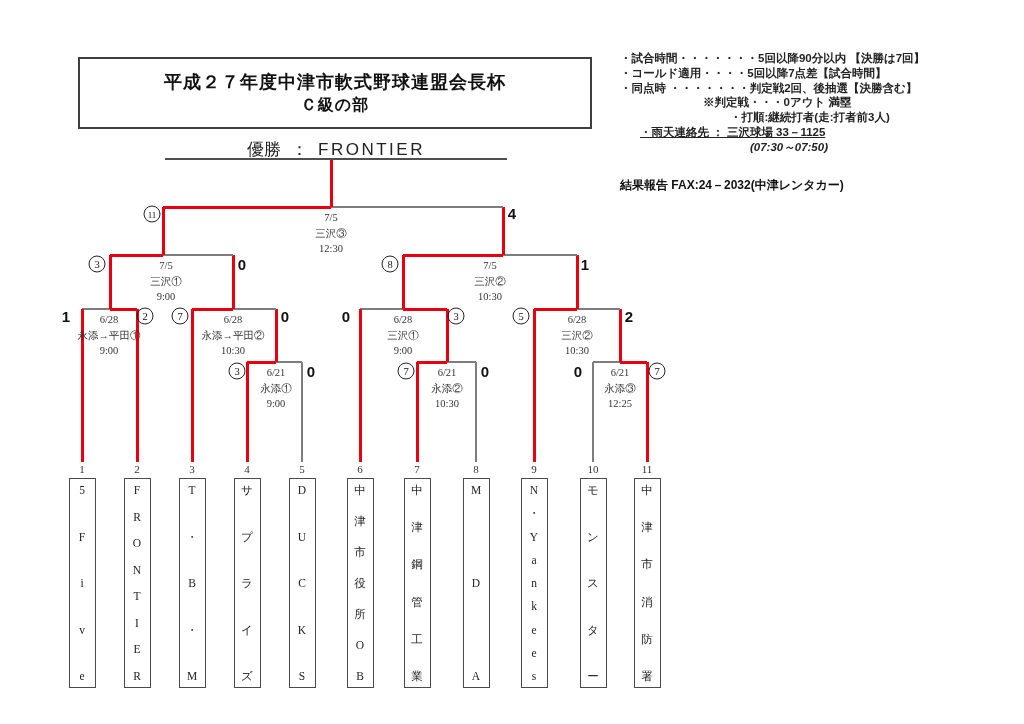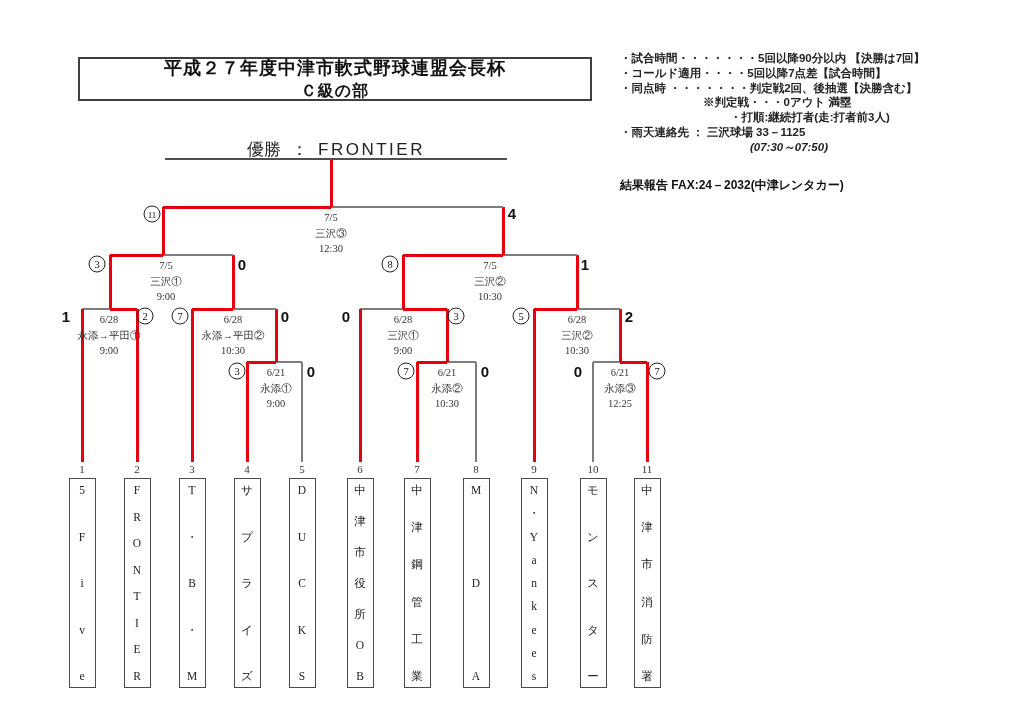--- a/index.html
+++ b/index.html
@@ -1,19 +1,19 @@
 <!DOCTYPE html>
 <html><head>
 <meta charset="utf-8">
 <style>
   html,body{margin:0;padding:0;background:#fff;}
   .page{position:relative;width:1024px;height:724px;background:#ffffff;overflow:hidden;
         font-family:"Liberation Sans",sans-serif;color:#1a1a1a;}
   
-  .title-box{position:absolute;left:78px;top:57px;width:514px;height:44px;
+  .title-box{position:absolute;left:78px;top:57px;width:514px;height:72px;
              border:2px solid #3f3f3f;box-sizing:border-box;display:flex;flex-direction:column;
              align-items:center;justify-content:center;background:#fff;}
   .title1{font-size:18px;font-weight:700;letter-spacing:1px;color:#111;}
   .title2{font-size:16px;font-weight:700;letter-spacing:1px;color:#111;margin-top:1px;}
   
   .rules-line{position:absolute;font-size:11.5px;font-weight:600;color:#222;white-space:nowrap;}
   .result-line{position:absolute;left:620px;top:177px;font-size:12px;font-weight:800;color:#111;white-space:nowrap;}
   
   .winner-line{position:absolute;left:165px;top:138px;width:342px;text-align:center;
                font-size:17px;color:#222;white-space:nowrap;}
@@ -52,21 +52,21 @@
     <div class="title1">平成２７年度中津市軟式野球連盟会長杯</div>
     <div class="title2">Ｃ級の部</div>
   </div>
 
   <div id="rules">
       <div class="rules-line" style="left: 620px; top: 51px;">・試合時間・・・・・・・5回以降90分以内 【決勝は7回】</div>
       <div class="rules-line" style="left: 620px; top: 65.8px;">・コールド適用・・・・5回以降7点差【試合時間】</div>
       <div class="rules-line" style="left: 620px; top: 80.6px;">・同点時 ・・・・・・・判定戦2回、後抽選【決勝含む】</div>
       <div class="rules-line" style="left: 703px; top: 95.4px;">※判定戦・・・0アウト 満塁</div>
       <div class="rules-line" style="left: 730px; top: 110.2px;">・打順:継続打者(走:打者前3人)</div>
-      <div class="rules-line" style="left: 620px; top: 125px;">・雨天連絡先 ： 三沢球場 33－1125</div>
+      <div class="rules-line" style="left: 640px; top: 125px; text-decoration: underline;">・雨天連絡先 ： 三沢球場 33－1125</div>
       <div class="rules-line" style="left: 750px; top: 139.8px; font-style: italic;">(07:30～07:50)</div>
     </div>
   <div class="result-line">結果報告 FAX:24－2032(中津レンタカー)</div>
 
   <div class="winner-line">
     <span>優勝</span><span class="sep">：</span><span class="champ-name">FRONTIER</span>
   </div>
 
   <div id="lines">
       <div class="ln red" style="left: 247px; width: 29px; top: 360.5px; height: 3px;"></div>

